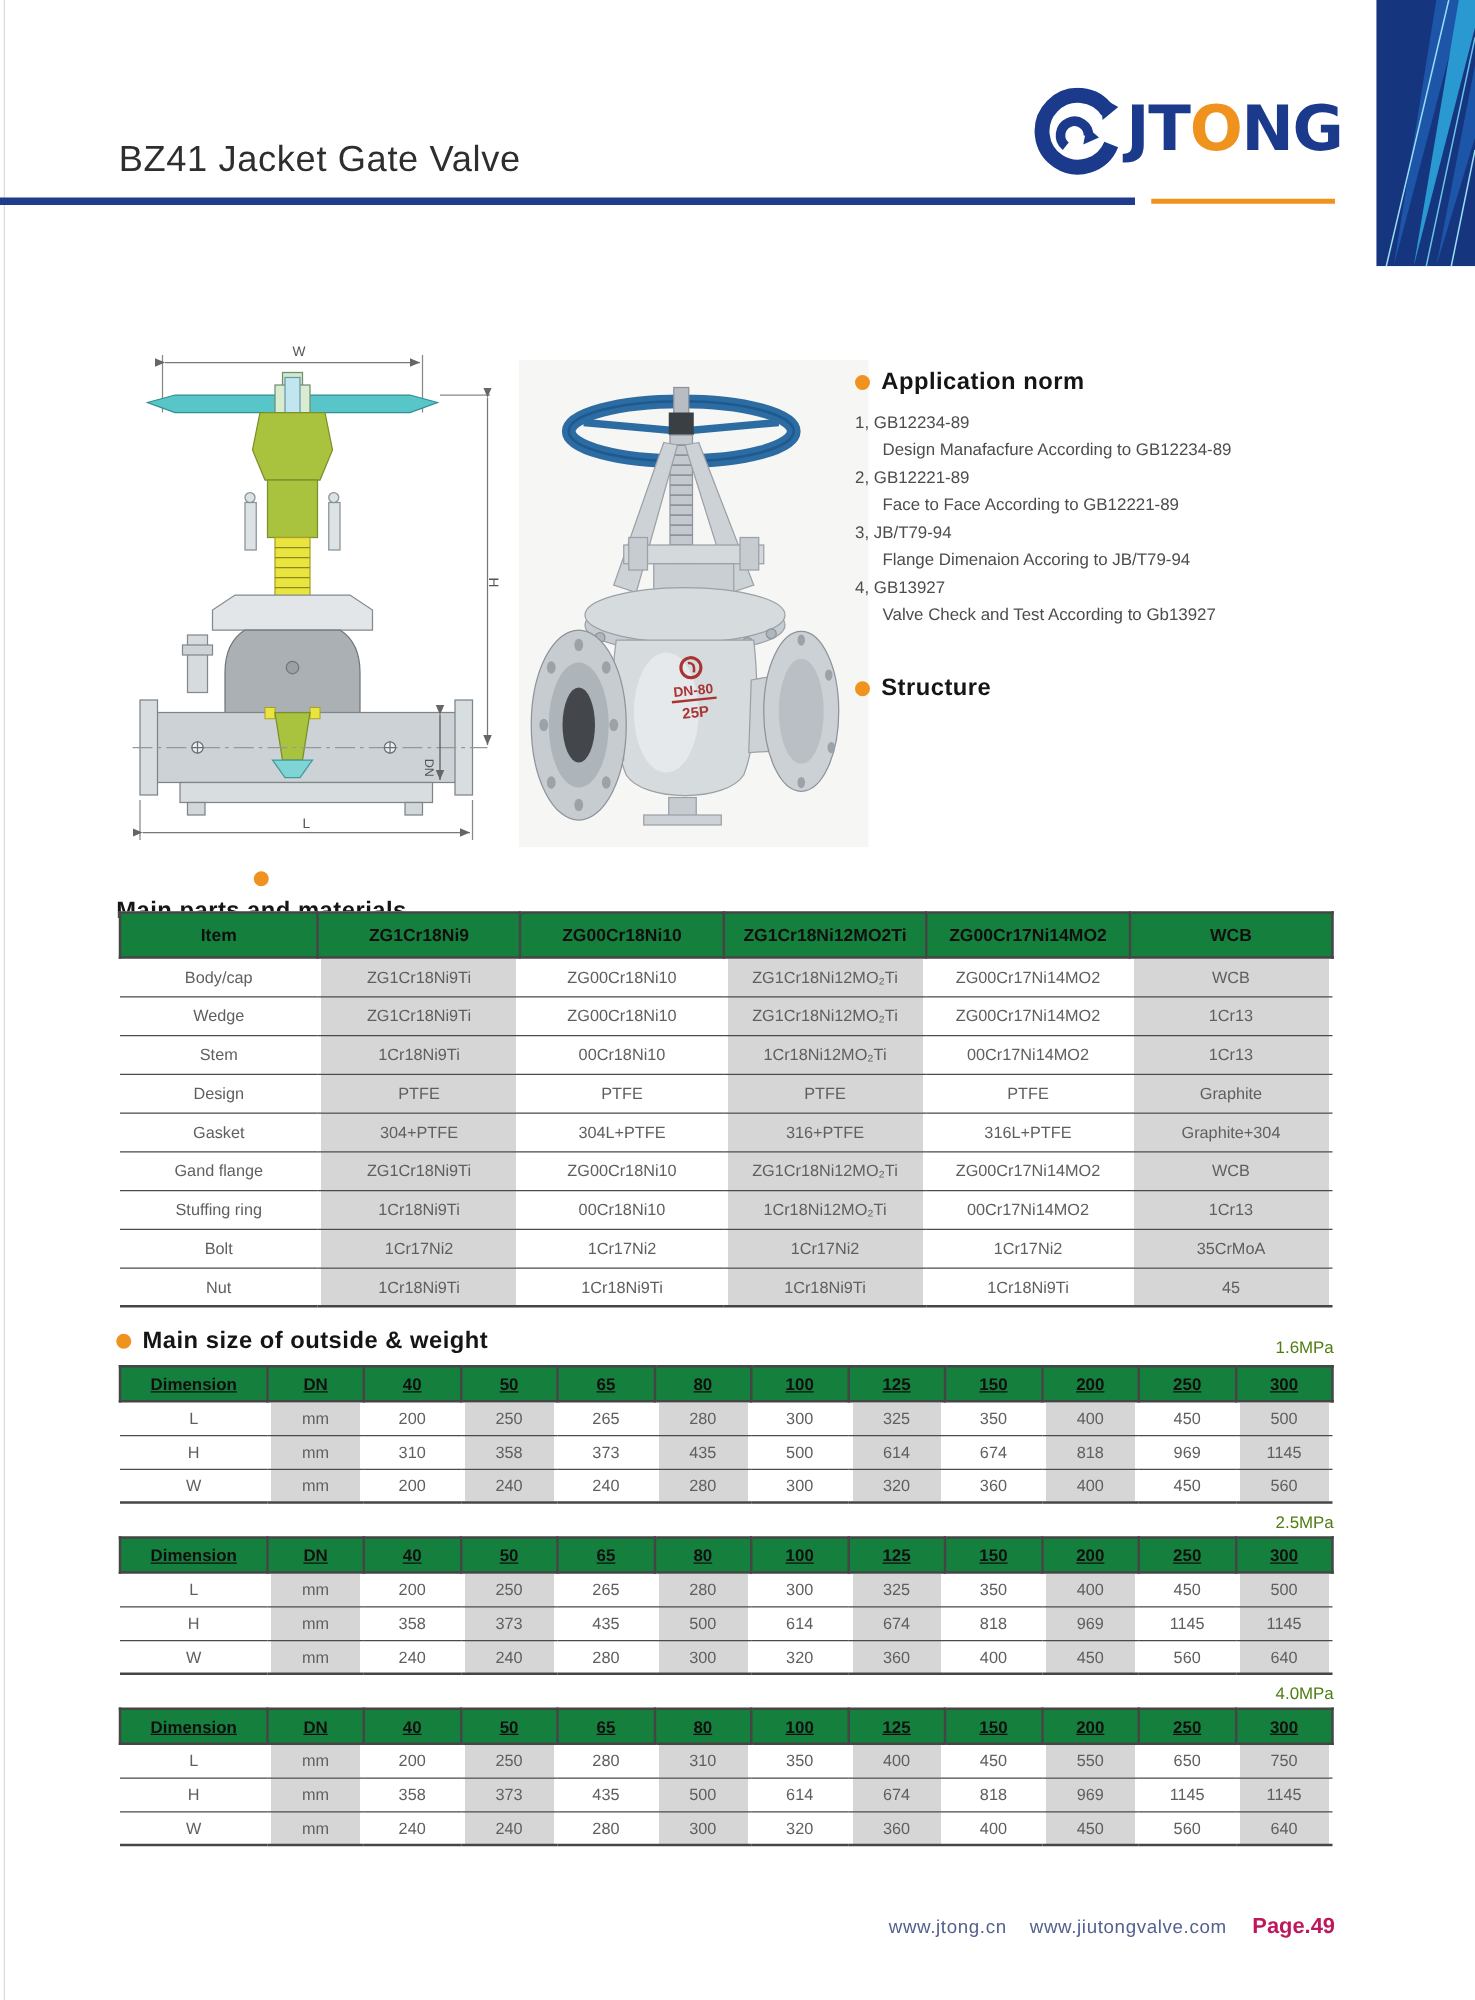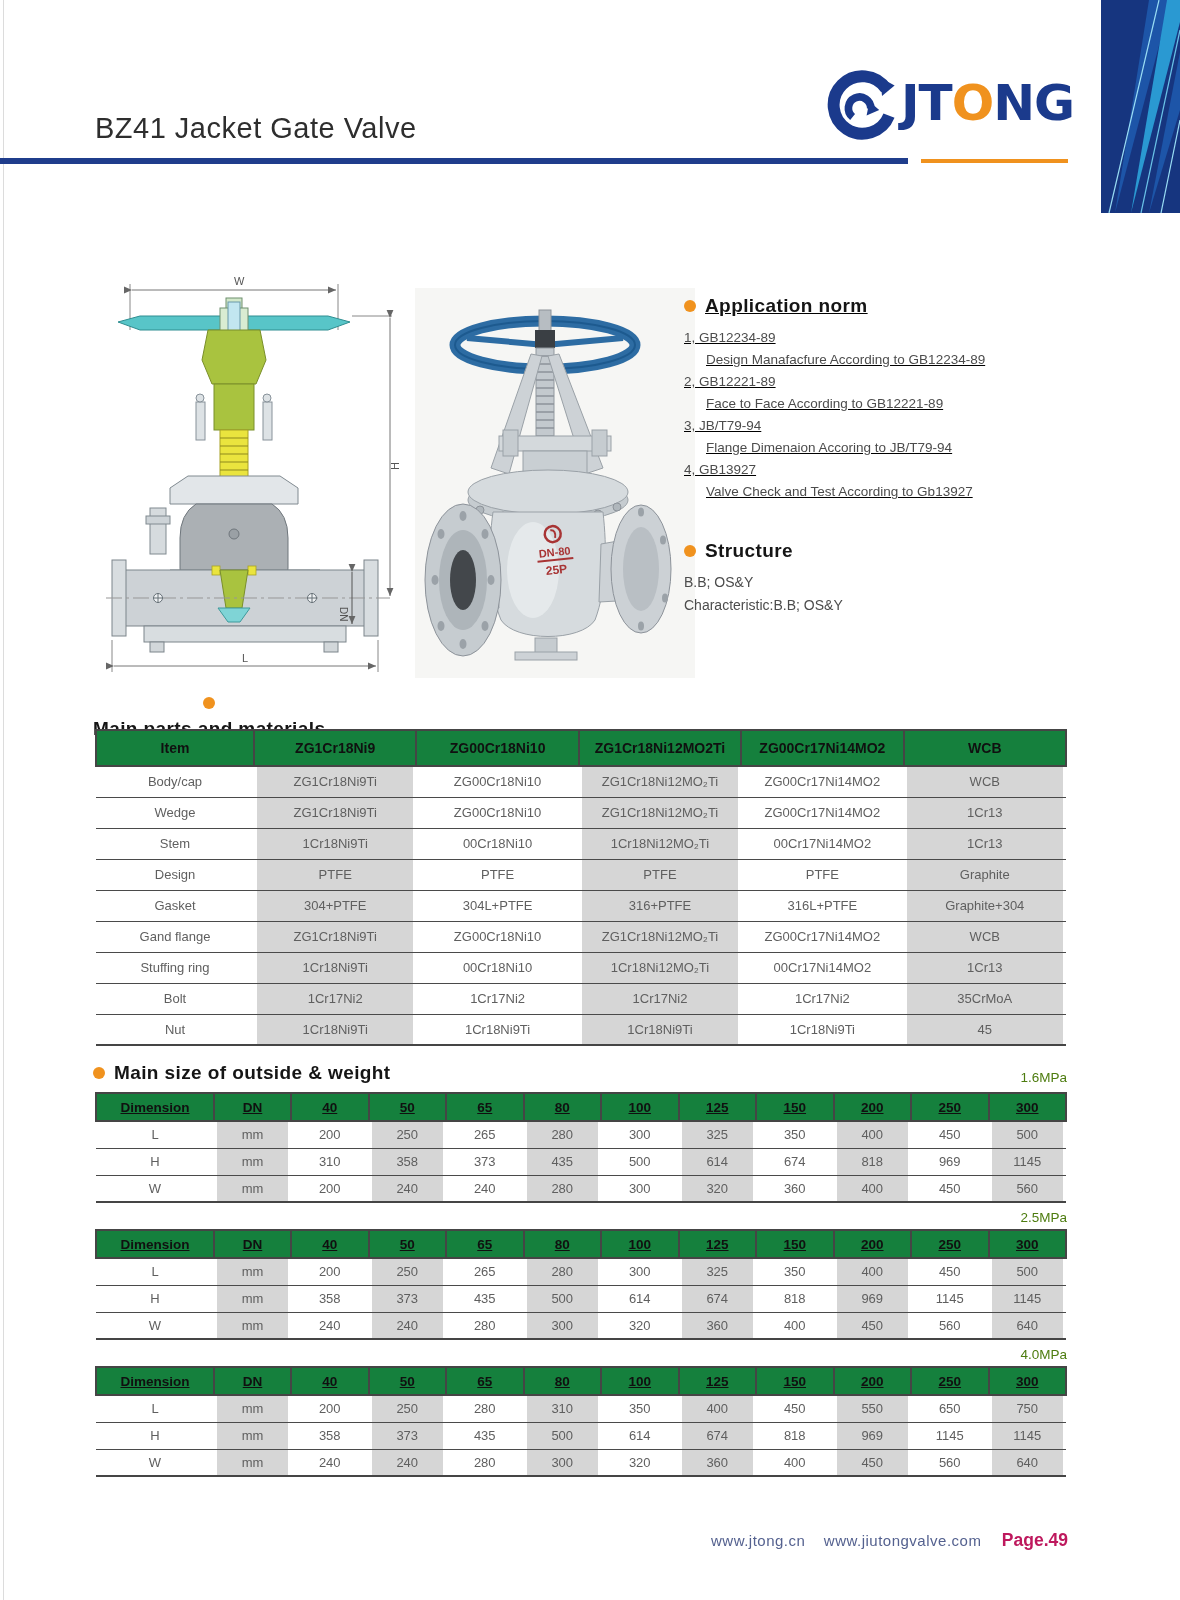--- a/index.html
+++ b/index.html
@@ -215,21 +215,21 @@
 
     <g transform="translate(140,268) rotate(-6)">
       <circle cx="0" cy="-22" r="8" fill="none" stroke="#a83434" stroke-width="2.5"></circle>
       <path d="M-2,-26 q6,0 4,8" fill="none" stroke="#a83434" stroke-width="2"></path>
       <text x="0" y="0" font-size="11" font-weight="bold" fill="#a83434" text-anchor="middle">DN-80</text>
       <line x1="-18" y1="4" x2="18" y2="4" stroke="#a83434" stroke-width="2"></line>
       <text x="0" y="18" font-size="12" font-weight="bold" fill="#a83434" text-anchor="middle">25P</text>
     </g>
   </svg>
 
-  <div class="abs" style="left:684px;top:295px;width:400px;text-decoration:underline;">
+  <div class="abs" style="left:684px;top:295px;width:400px;">
     <div class="sec-head">
       <span class="dot"></span>
       <span class="sec-title">Application norm</span>
     </div>
     <div class="norm-list">
       <div class="norm-item">
         <div class="code">1, GB12234-89</div>
         <div class="desc">Design Manafacfure According to GB12234-89</div>
       </div>
       <div class="norm-item">
@@ -245,24 +245,20 @@
         <div class="desc">Valve Check and Test According to Gb13927</div>
       </div>
     </div>
   </div>
 
   <div class="abs" style="left:684px;top:540px;width:400px;">
     <div class="sec-head">
       <span class="dot"></span>
       <span class="sec-title">Structure</span>
     </div>
-    <div class="structure-lines">
-      <div>B.B;  OS&amp;Y</div>
-      <div>Characteristic:B.B;  OS&amp;Y</div>
-    </div>
   </div>
 
   <div class="abs sec-head" style="left:93px;top:697px;flex-direction:column;">
     <span class="dot"></span>
     <span class="sec-title">Main parts and materials</span>
   </div>
   <table class="abs parts-table" style="left:95px;top:729px;">
       <thead>
         <tr>
           <th>Item</th>

